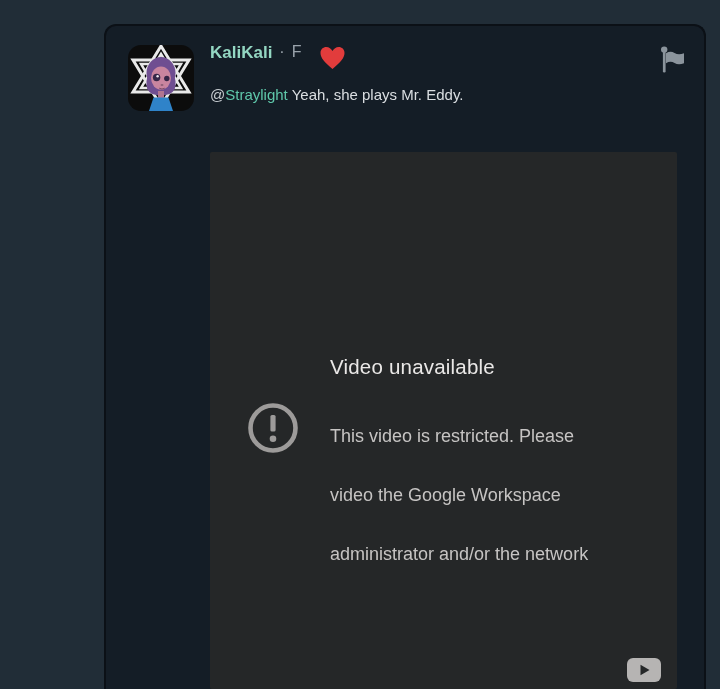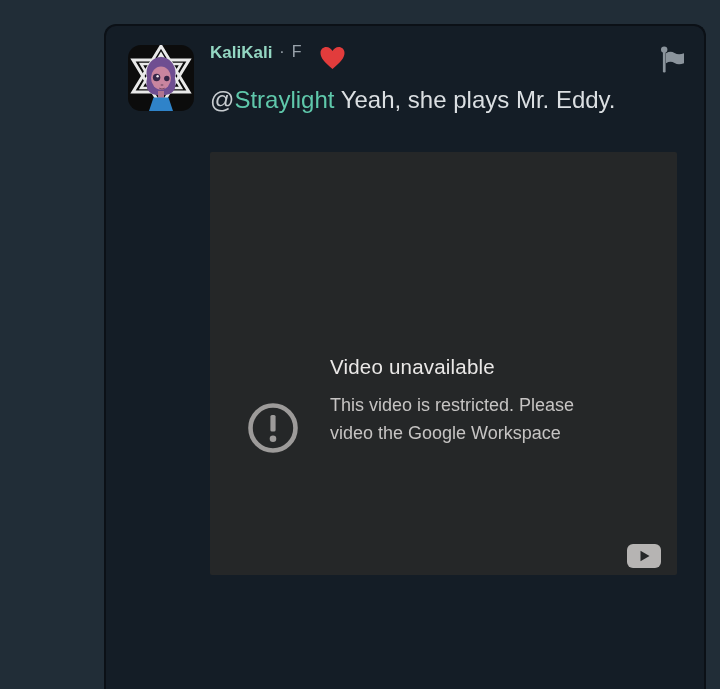--- a/index.html
+++ b/index.html
@@ -40,47 +40,47 @@
   .meta-flair { color: #99a3ab; font-size: 16px; }
   .heart-wrap { margin-left: 18px; display: flex; align-items: center; cursor: pointer; }
 
   .flag-button {
     position: absolute; right: 19px; top: 20px;
     width: 26px; height: 28px; cursor: pointer;
   }
 
   .comment-text {
     position: absolute; left: 104px; top: 60px;
-    font-size: 24px; color: #dbdfe2;
+    font-size: 15px; color: #dbdfe2;
     white-space: nowrap;
   }
   .mention { color: #5fc8ab; cursor: pointer; }
   .mention-at { color: #c7ccd0; }
 
   .video-embed {
     position: absolute; left: 104px; top: 126px;
-    width: 467px; height: 423px;
+    width: 467px; height: 537px;
     background: #252728;
     border-radius: 2px;
   }
 
   .err-icon {
     position: absolute; left: 37px; top: 250px;
     width: 52px; height: 52px;
   }
   .err-title {
     position: absolute; left: 120px; top: 203px;
     font-size: 20.5px; color: #eae8e7; font-weight: 400;
     letter-spacing: 0.2px;
   }
   .err-body {
     position: absolute; left: 120px; top: 239px;
     font-size: 18px; color: #c6c4c3;
   }
-  .err-body div { line-height: 28px; }
+  .err-body div { line-height: 28px; margin-top: 31px; }
 
   .yt-logo {
     position: absolute; right: 16px; bottom: 7px;
     width: 34px; height: 24px; cursor: pointer;
   }
 </style>
 </head>
 <body>
 
 <div class="comment-card">
@@ -146,20 +146,21 @@
         <rect x="23.4" y="13" width="5.2" height="16.5" rx="1.6" fill="#9d9b9a"></rect>
         <circle cx="26" cy="36.8" r="3.3" fill="#9d9b9a"></circle>
       </svg>
     </div>
 
     <div class="err-title">Video unavailable</div>
 
     <div class="err-body">
       <div>This video is restricted. Please</div>
       <div>video the Google Workspace</div>
+      <div>administrator and/or the network</div>
     </div>
 
     <div class="yt-logo">
       <svg width="34" height="24" viewBox="0 0 34 24">
         <rect width="34" height="24" rx="6" fill="#b6b4b3"></rect>
         <path d="M13.5 6.8 L22.5 12 L13.5 17.2 Z" fill="#252728"></path>
       </svg>
     </div>
 
   </div>

